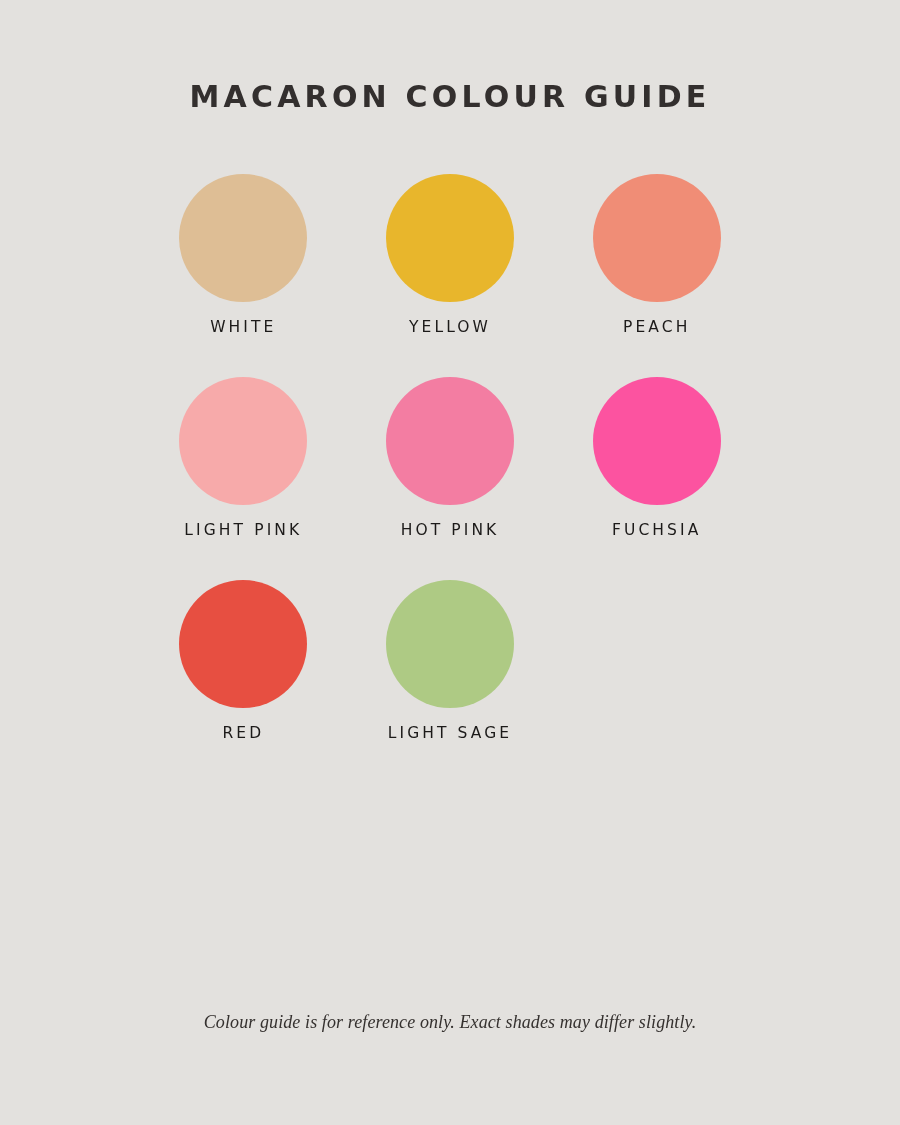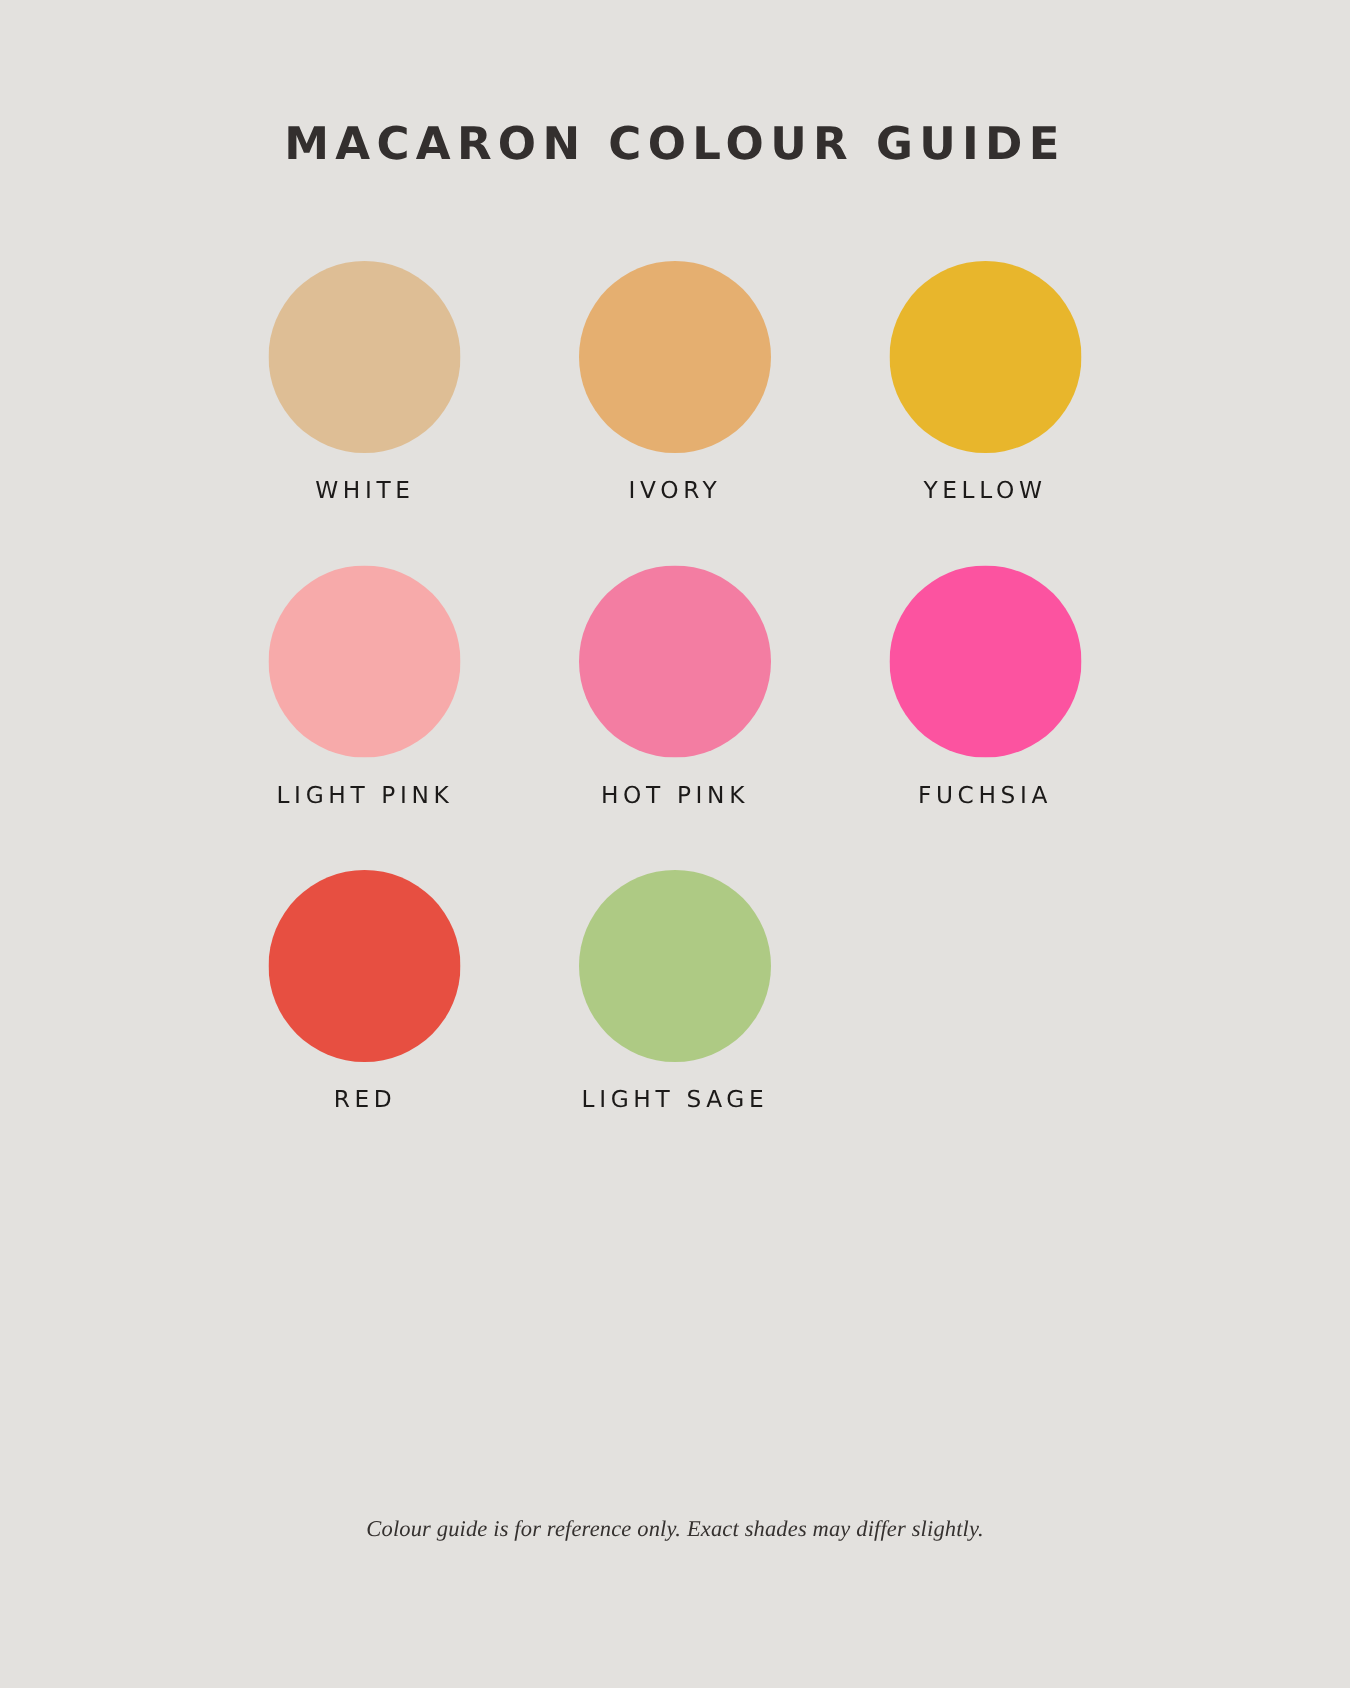--- a/index.html
+++ b/index.html
@@ -76,21 +76,21 @@
     white-space: nowrap;
     line-height: 1;
   }
   .footnote {
     position: absolute;
     left: 0;
     right: 0;
     top: 1012px;
     font-family: "Liberation Serif", serif;
     font-style: italic;
-    font-size: 15px;
+    font-size: 18px;
     color: #35312F;
     text-align: center;
     letter-spacing: 0.1px;
   }
 </style>
 </head>
 <body>
 
 <div class="page">
 
@@ -98,29 +98,29 @@
 
   <div class="swatch-grid">
       <div class="swatch-cell">
         <div class="swatch-disc">
           <div class="solid" style="background: rgb(222, 190, 149);"></div>
         </div>
         <div class="swatch-label">WHITE</div>
       </div>
       <div class="swatch-cell">
         <div class="swatch-disc">
-          <div class="solid" style="background: rgb(229, 175, 112);"></div>
+          <div class="solid" style="background: rgb(232, 182, 44);"></div>
         </div>
-        <div class="swatch-label">IVORY</div>
+        <div class="swatch-label">YELLOW</div>
       </div>
       <div class="swatch-cell">
         <div class="swatch-disc">
-          <div class="solid" style="background: rgb(232, 182, 44);"></div>
+          <div class="solid" style="background: rgb(240, 141, 118);"></div>
         </div>
-        <div class="swatch-label">YELLOW</div>
+        <div class="swatch-label">PEACH</div>
       </div>
       <div class="swatch-cell">
         <div class="swatch-disc">
           <div class="solid" style="background: rgb(247, 170, 170);"></div>
         </div>
         <div class="swatch-label">LIGHT PINK</div>
       </div>
       <div class="swatch-cell">
         <div class="swatch-disc">
           <div class="solid" style="background: rgb(243, 125, 162);"></div>

